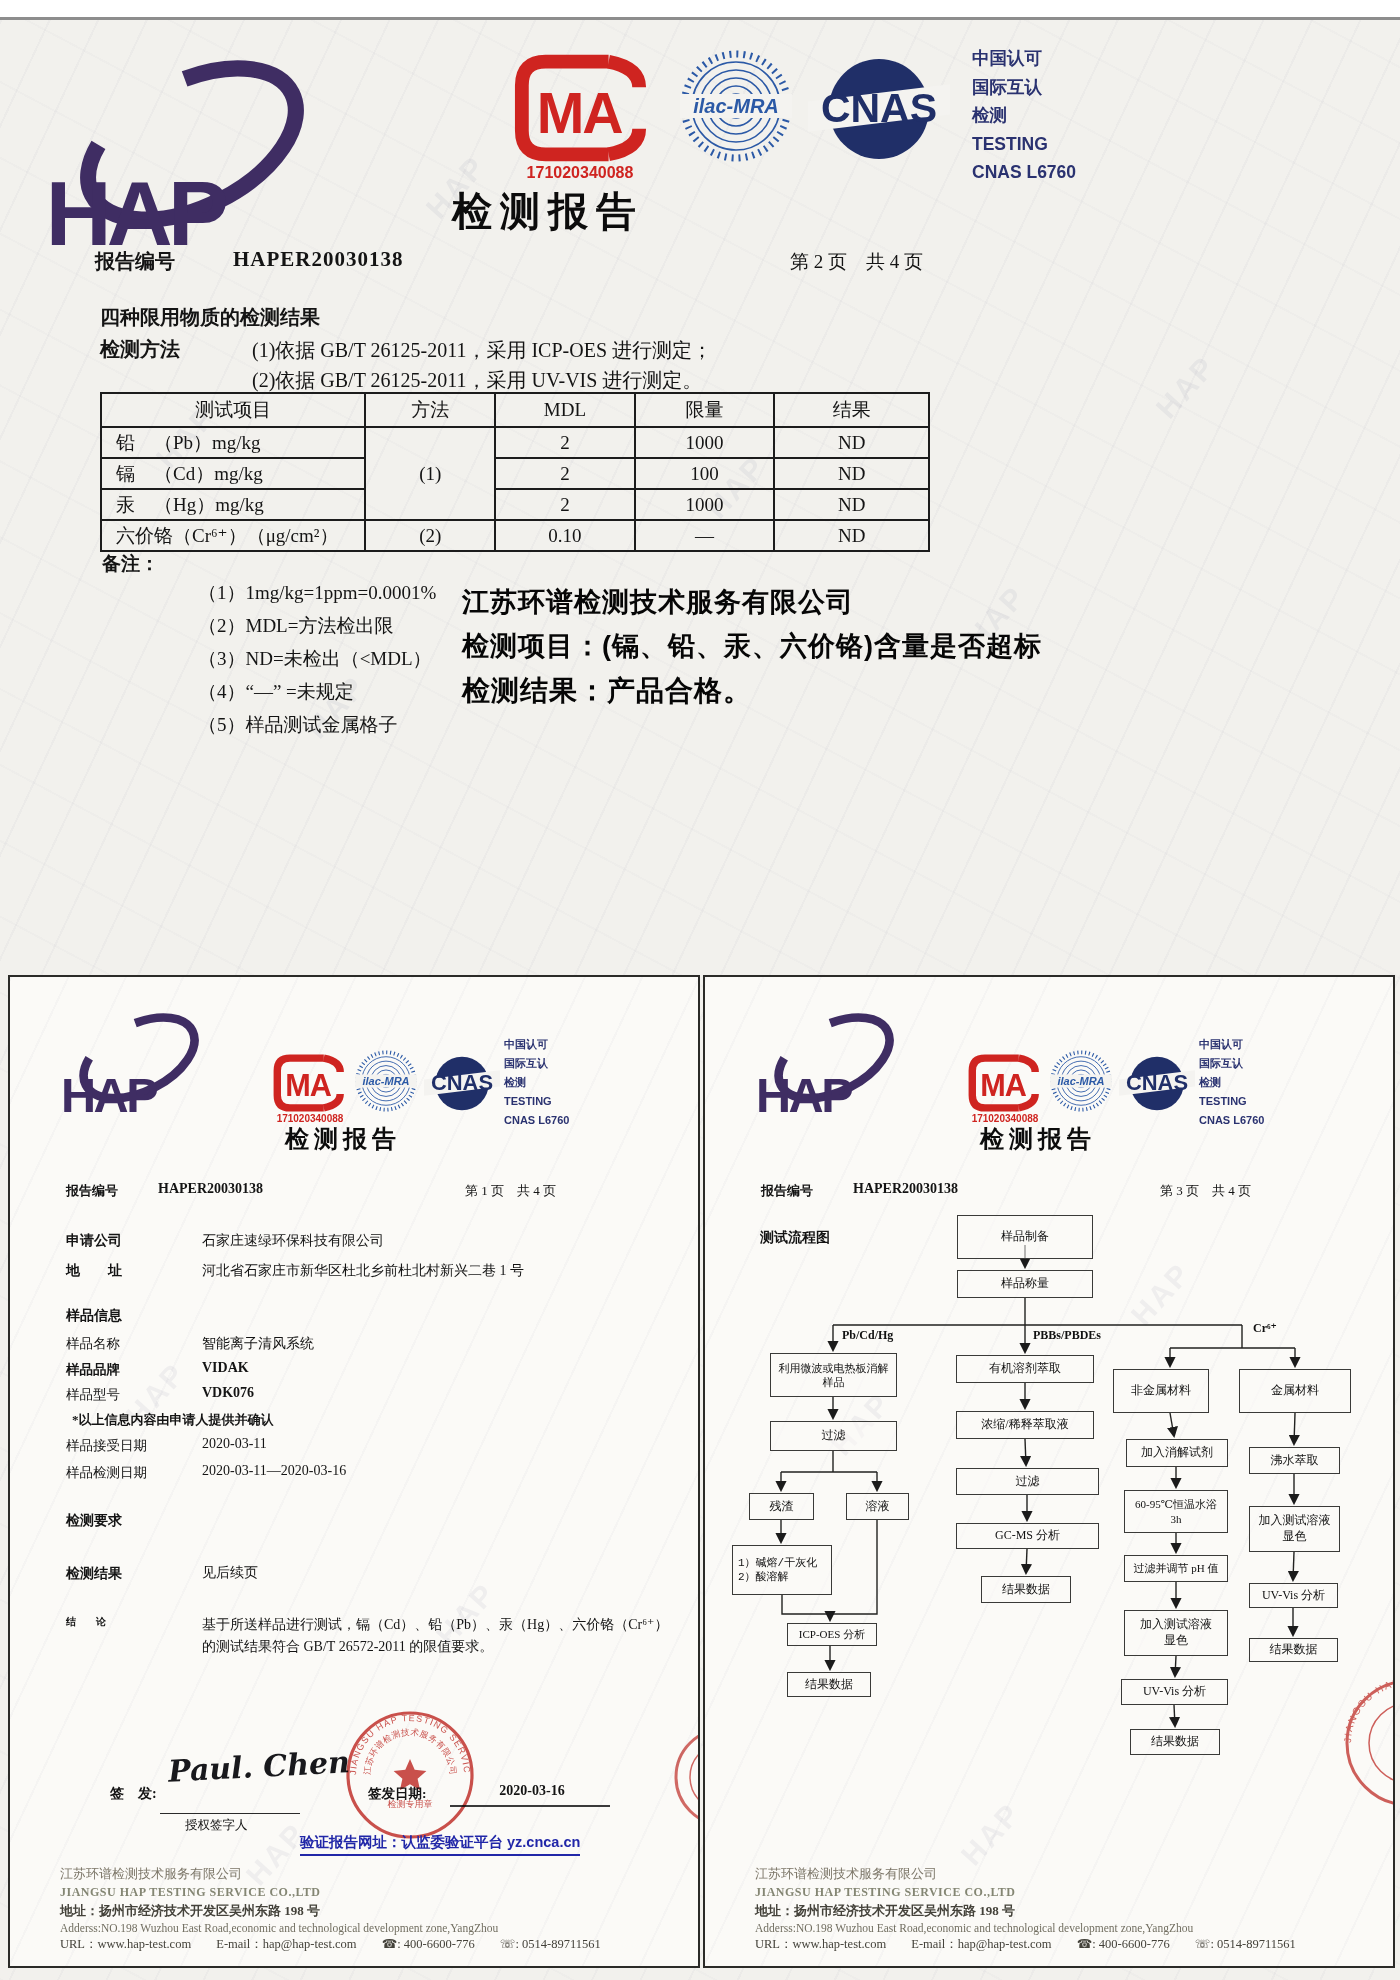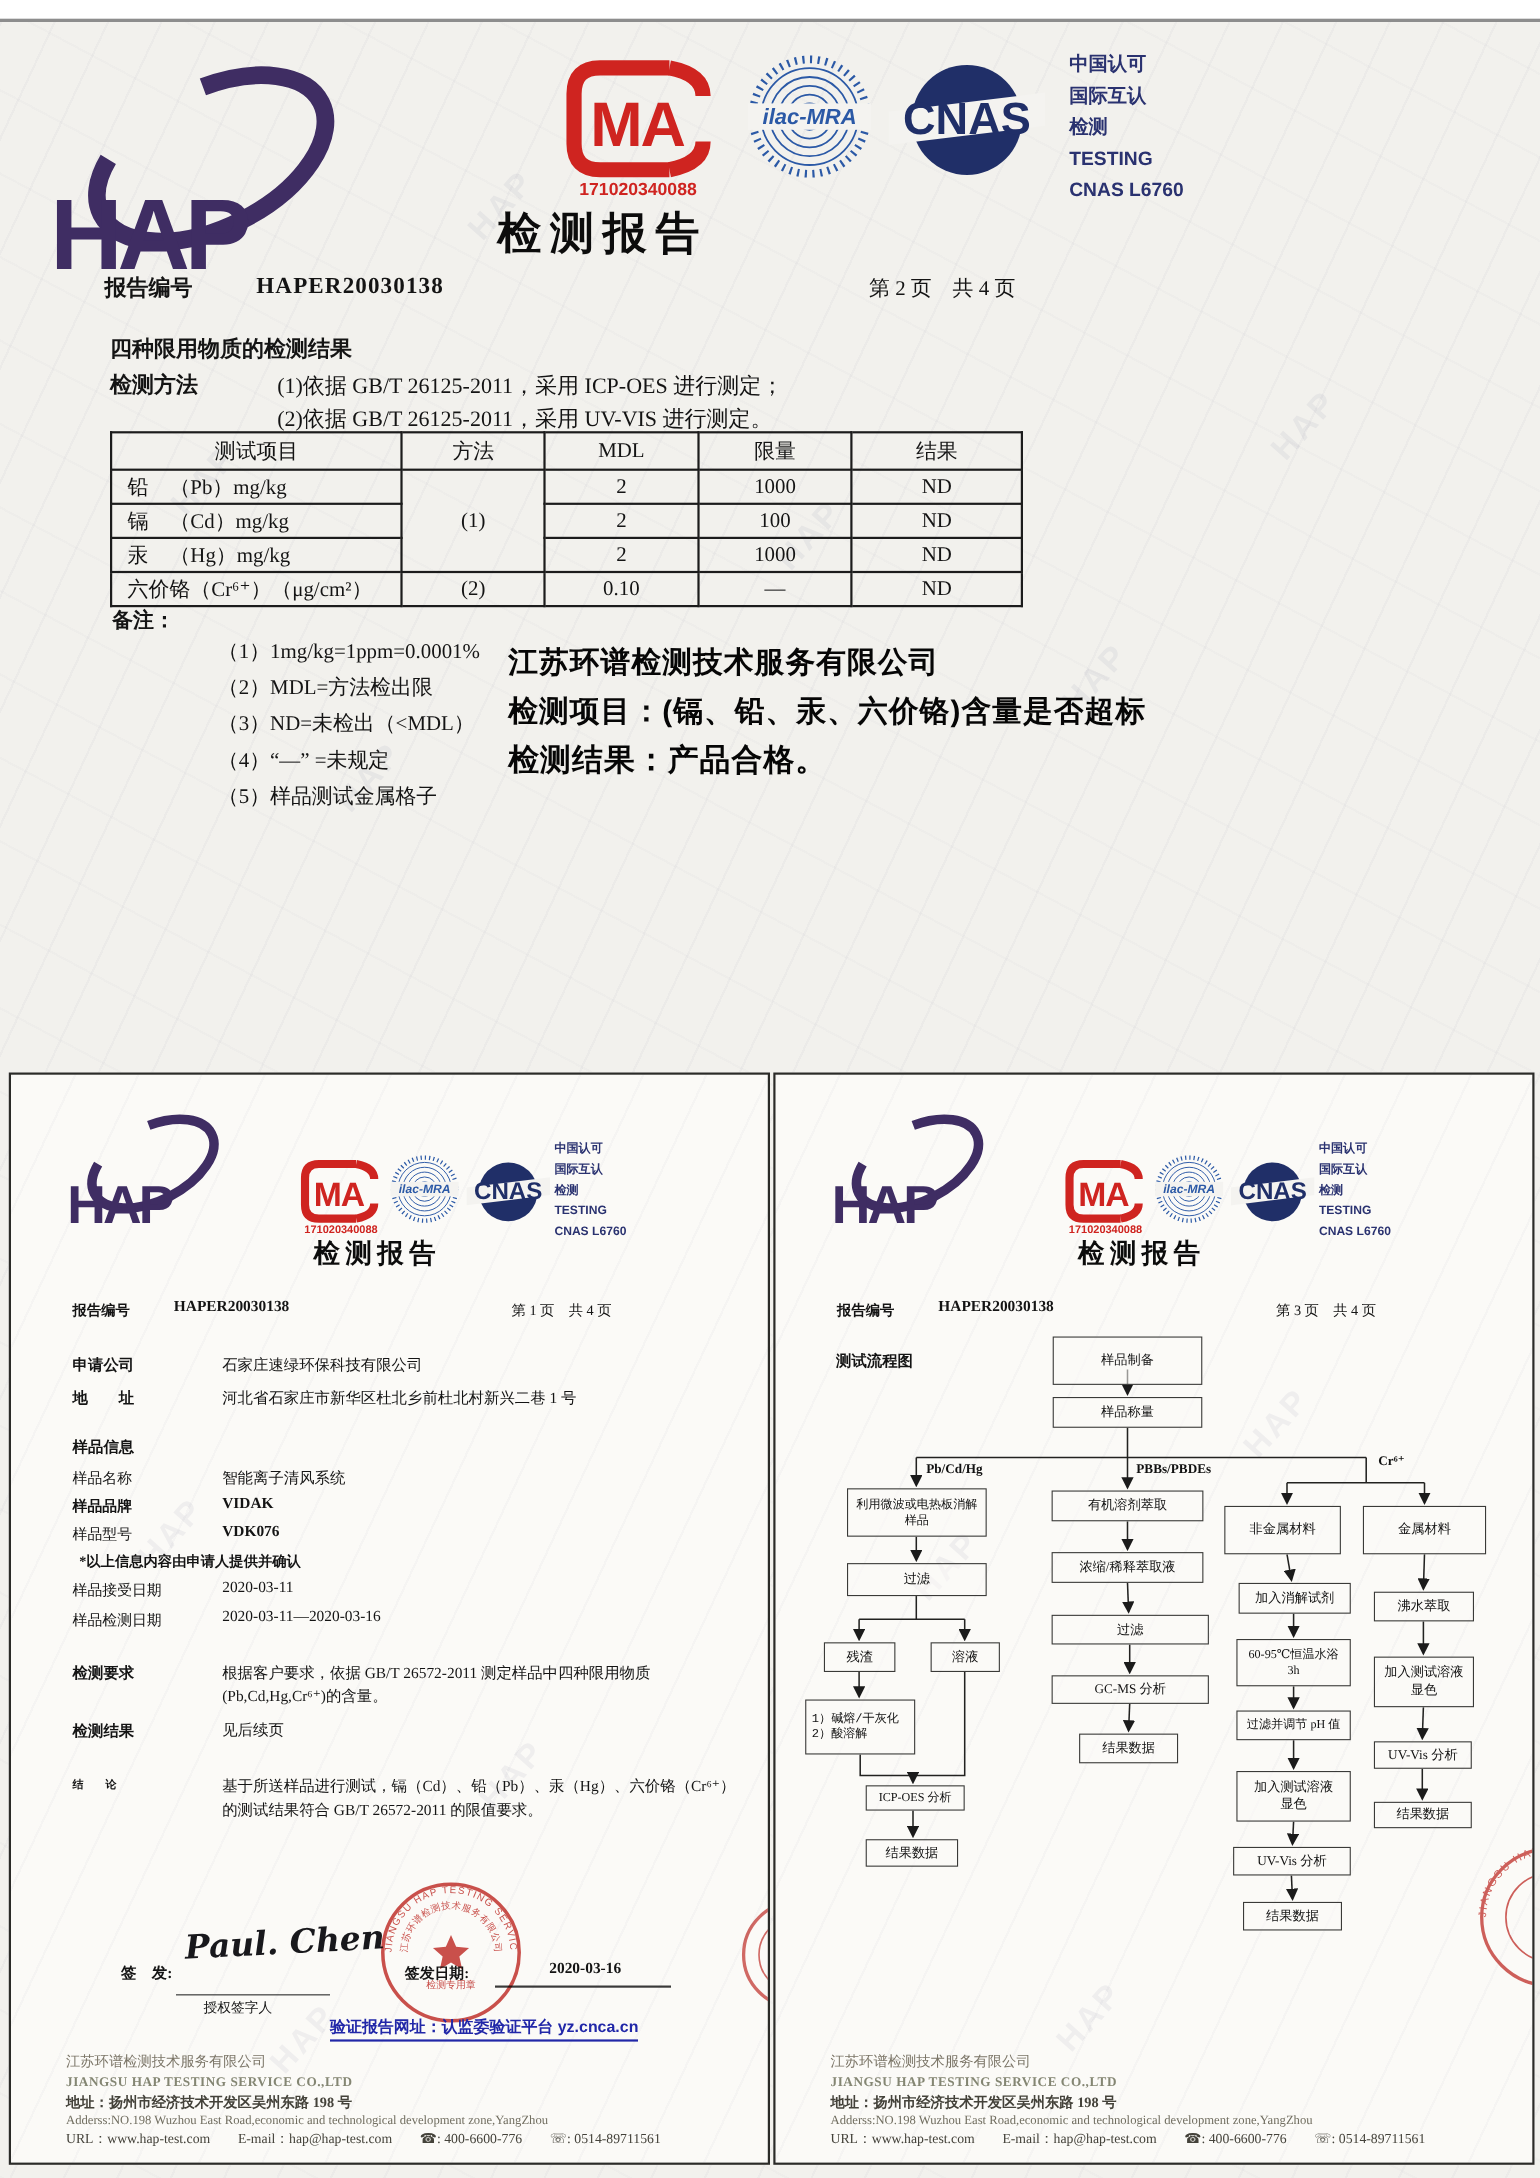--- a/index.html
+++ b/index.html
@@ -224,21 +224,20 @@
     <div class="val" style="left:192px;top:383px;font-size:14px;font-weight:bold">VIDAK</div>
     <div class="lab" style="left:56px;top:409px;font-size:13.5px;font-weight:normal">样品型号</div>
     <div class="val" style="left:192px;top:408px;font-size:14px;font-weight:bold">VDK076</div>
     <div class="lab" style="left:62px;top:434px;font-size:13px">*以上信息内容由申请人提供并确认</div>
     <div class="lab" style="left:56px;top:460px;font-size:13.5px;font-weight:normal">样品接受日期</div>
     <div class="val" style="left:192px;top:459px;font-size:14px">2020-03-11</div>
     <div class="lab" style="left:56px;top:487px;font-size:13.5px;font-weight:normal">样品检测日期</div>
     <div class="val" style="left:192px;top:486px;font-size:14px">2020-03-11—2020-03-16</div>
 
     <div class="lab" style="left:56px;top:535px;font-size:14px">检测要求</div>
-    <div class="val" style="left:192px;top:534px;width:468px;font-size:14px;line-height:21px">根据客户要求，依据 GB/T 26572-2011 测定样品中四种限用物质(Pb,Cd,Hg,Cr⁶⁺)的含量。</div>
     <div class="lab" style="left:56px;top:588px;font-size:14px">检测结果</div>
     <div class="val" style="left:192px;top:587px;font-size:14px">见后续页</div>
 
     <div class="lab" style="left:56px;top:638px;font-size:10px">结　　论</div>
     <div class="val" style="left:192px;top:637px;width:470px;font-size:14px;line-height:22px">基于所送样品进行测试，镉（Cd）、铅（Pb）、汞（Hg）、六价铬（Cr⁶⁺）的测试结果符合 GB/T 26572-2011 的限值要求。</div>
 
     <div class="lab" style="left:100px;top:808px;font-size:14px">签　发:</div>
     <div class="sig" style="left:158px;top:772px">Paul. Chen</div>
     <div class="abs" style="left:150px;top:836px;width:140px;height:1px;background:#2a2a2a"></div>
     <div class="val" style="left:175px;top:840px;font-size:12.5px">授权签字人</div>
@@ -358,21 +357,21 @@
 
     <div class="flab" style="left:137px;top:351px">Pb/Cd/Hg</div>
     <div class="flab" style="left:328px;top:351px">PBBs/PBDEs</div>
     <div class="flab" style="left:548px;top:344px">Cr⁶⁺</div>
 
     <div class="fb" style="left:252px;top:238px;width:136px;height:44px">样品制备</div>
     <div class="fb" style="left:252px;top:293px;width:136px;height:28px">样品称量</div>
     <div class="fb sm" style="left:65px;top:376px;width:127px;height:44px">利用微波或电热板消解
 样品</div>
     <div class="fb" style="left:251px;top:378px;width:138px;height:28px">有机溶剂萃取</div>
-    <div class="fb" style="left:408px;top:392px;width:106px;height:44px">非金属材料</div>
+    <div class="fb" style="left:408px;top:392px;width:96px;height:44px">非金属材料</div>
     <div class="fb" style="left:534px;top:392px;width:112px;height:44px">金属材料</div>
     <div class="fb" style="left:65px;top:444px;width:127px;height:30px">过滤</div>
     <div class="fb" style="left:251px;top:434px;width:138px;height:28px">浓缩/稀释萃取液</div>
     <div class="fb" style="left:421px;top:462px;width:102px;height:28px">加入消解试剂</div>
     <div class="fb" style="left:544px;top:470px;width:91px;height:27px">沸水萃取</div>
     <div class="fb" style="left:44px;top:516px;width:65px;height:27px">残渣</div>
     <div class="fb" style="left:141px;top:516px;width:63px;height:27px">溶液</div>
     <div class="fb" style="left:251px;top:491px;width:143px;height:27px">过滤</div>
     <div class="fb sm" style="left:419px;top:513px;width:104px;height:43px">60-95℃恒温水浴
 3h</div>

